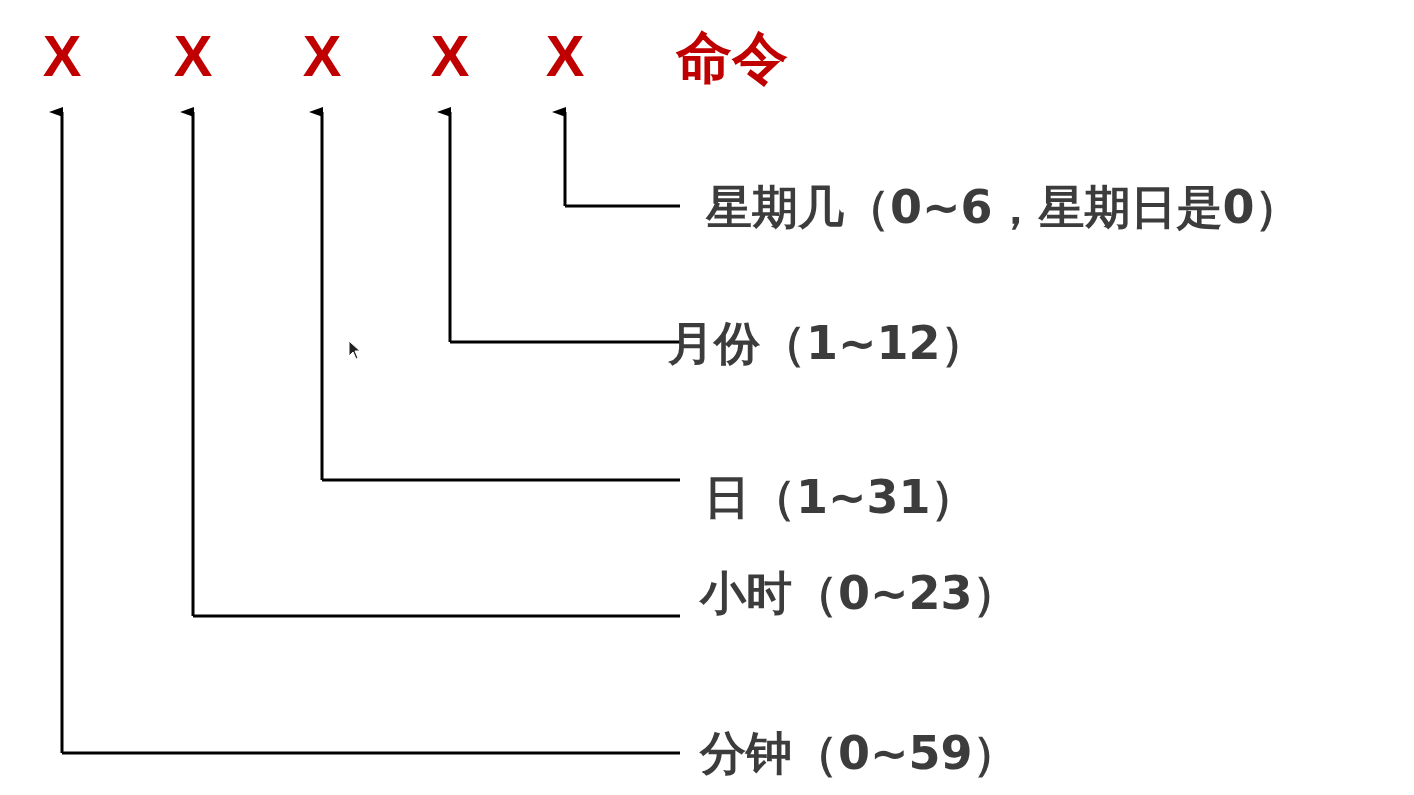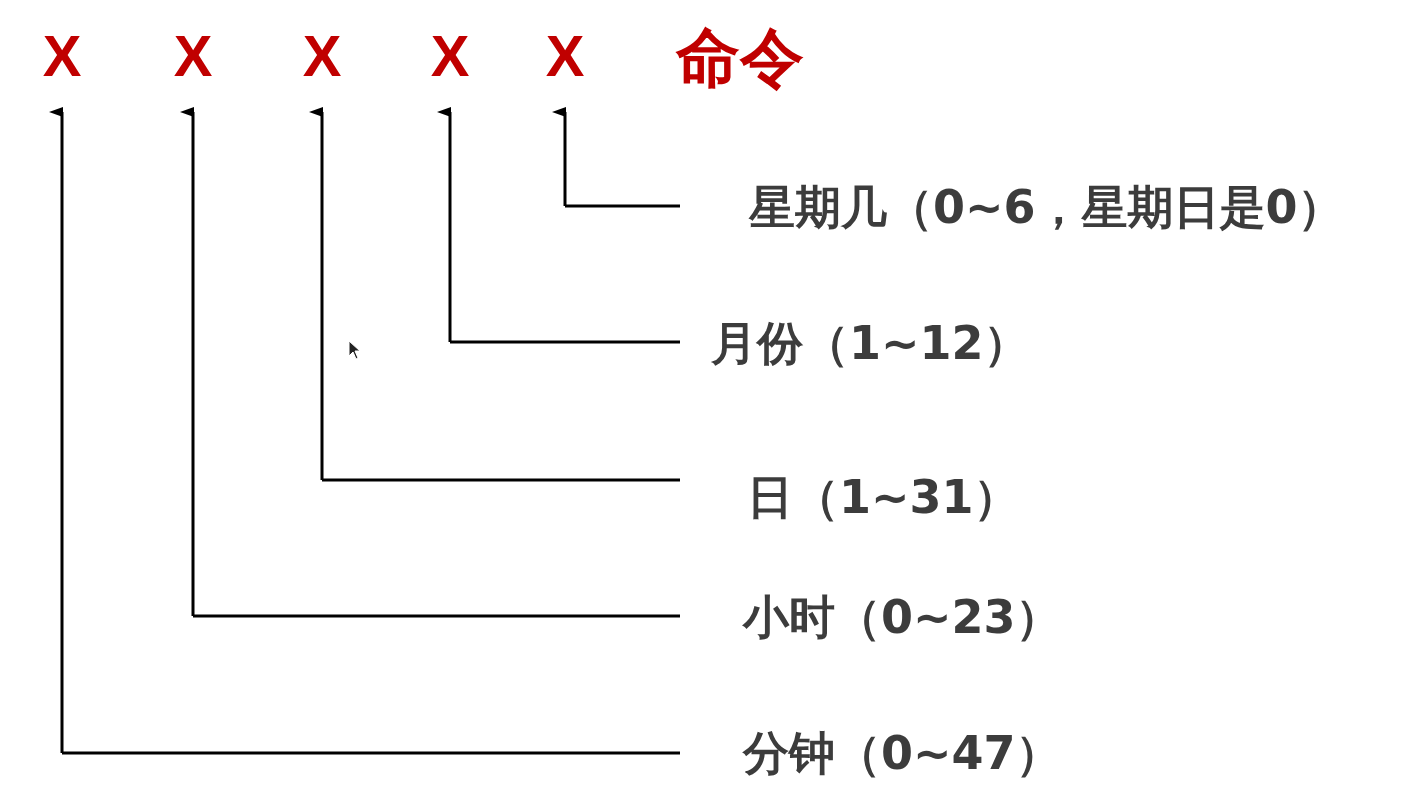--- a/index.html
+++ b/index.html
@@ -2,23 +2,23 @@
 <html><head>
 <meta charset="utf-8">
 <style>
   html, body { margin: 0; padding: 0; background: #ffffff; }
   body { width: 1414px; height: 795px; position: relative; overflow: hidden;
          font-family: "DejaVu Sans", "Liberation Sans", sans-serif; }
   .field-x { position: absolute; top: 26px; font-family: "Liberation Sans", sans-serif;
              font-weight: bold; font-size: 58px; color: #c00000; line-height: 60px;
              transform: translateX(-50%); }
   .command-label { position: absolute; left: 676px; top: 28px; font-weight: bold;
-             font-size: 64px; color: #c00000; line-height: 60px; }
+             font-size: 56px; color: #c00000; line-height: 60px; }
   .desc { position: absolute; font-weight: bold; font-size: 46px; color: #3c3c3c;
-          line-height: 54px; white-space: nowrap; margin-left: 43px; }
+          line-height: 54px; white-space: nowrap; }
   svg.lines { position: absolute; left: 0; top: 0; }
   .cursor { position: absolute; left: 348px; top: 340px; }
 </style>
 </head>
 <body>
 
 <svg class="lines" width="1414" height="795">
   <defs>
     <marker id="arrow" markerWidth="10" markerHeight="14" refX="5" refY="13" orient="auto" markerUnits="userSpaceOnUse">
       <path d="M0,14 L5,0 L10,14 Z" fill="#000"></path>
@@ -44,18 +44,18 @@
 <div class="field-x" style="left:62px">X</div>
 <div class="field-x" style="left:193px">X</div>
 <div class="field-x" style="left:322px">X</div>
 <div class="field-x" style="left:450px">X</div>
 <div class="field-x" style="left:565px">X</div>
 <div class="command-label">命令</div>
 
 <div class="desc" style="left:706px; top:180px">星期几（0~6，星期日是0）</div>
 <div class="desc" style="left:668px; top:316px">月份（1~12）</div>
 <div class="desc" style="left:704px; top:470px">日（1~31）</div>
-<div class="desc" style="left:700px; top:590px">小时（0~23）</div>
-<div class="desc" style="left:700px; top:726px">分钟（0~47）</div>
+<div class="desc" style="left:700px; top:566px">小时（0~23）</div>
+<div class="desc" style="left:700px; top:726px">分钟（0~59）</div>
 
 <svg class="cursor" width="14" height="22">
   <path d="M1,1 L1,16 L5,12 L8,19 L10,18 L7,11 L12,11 Z" fill="#222" stroke="#fff" stroke-width="1"></path>
 </svg>
 
 </body></html>

